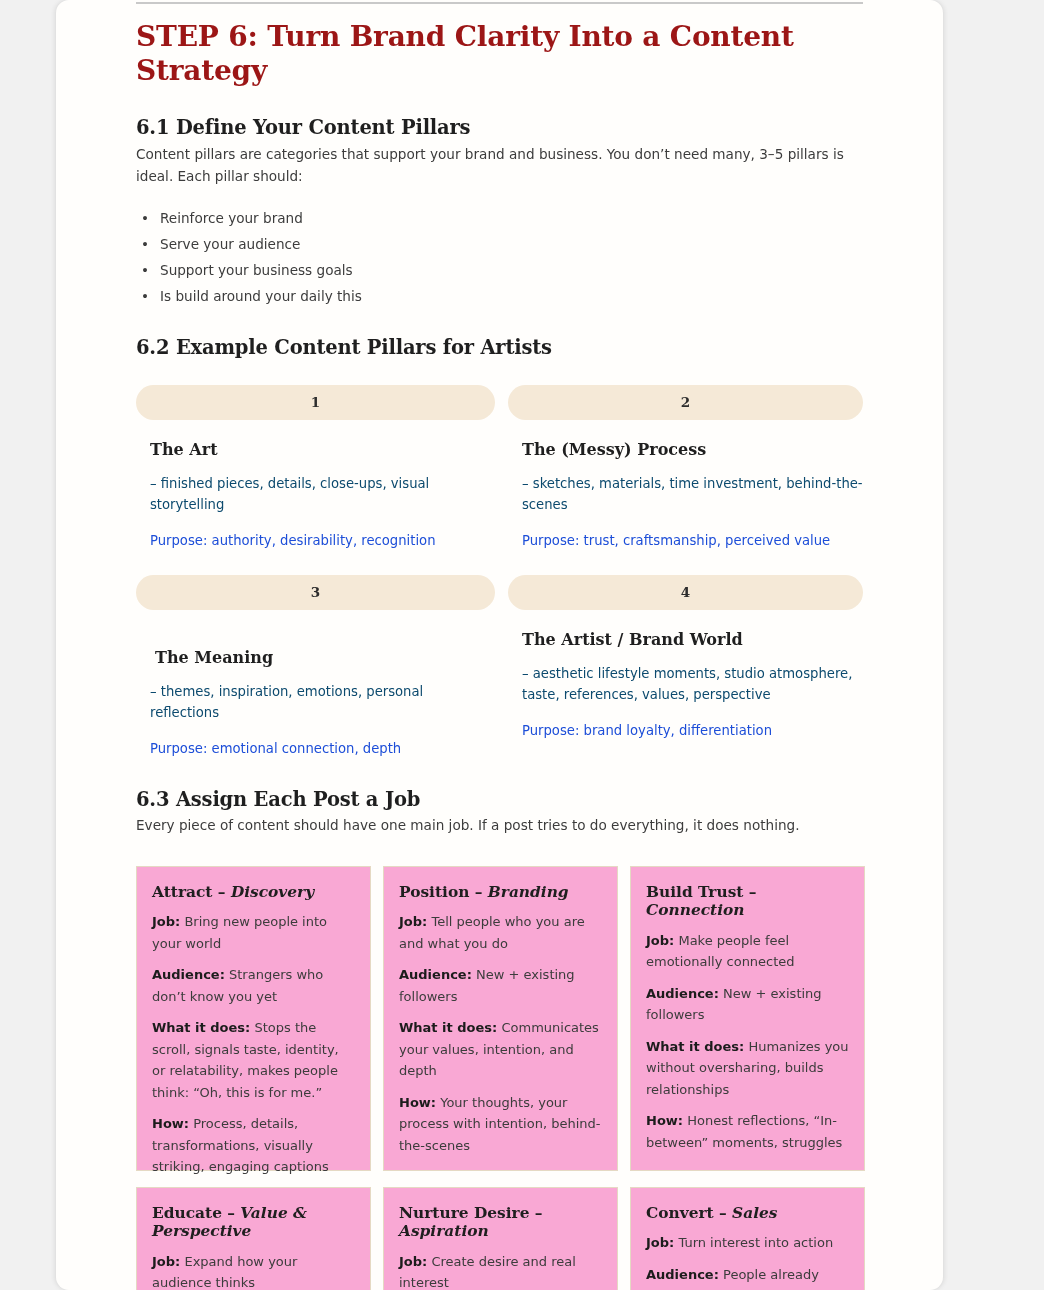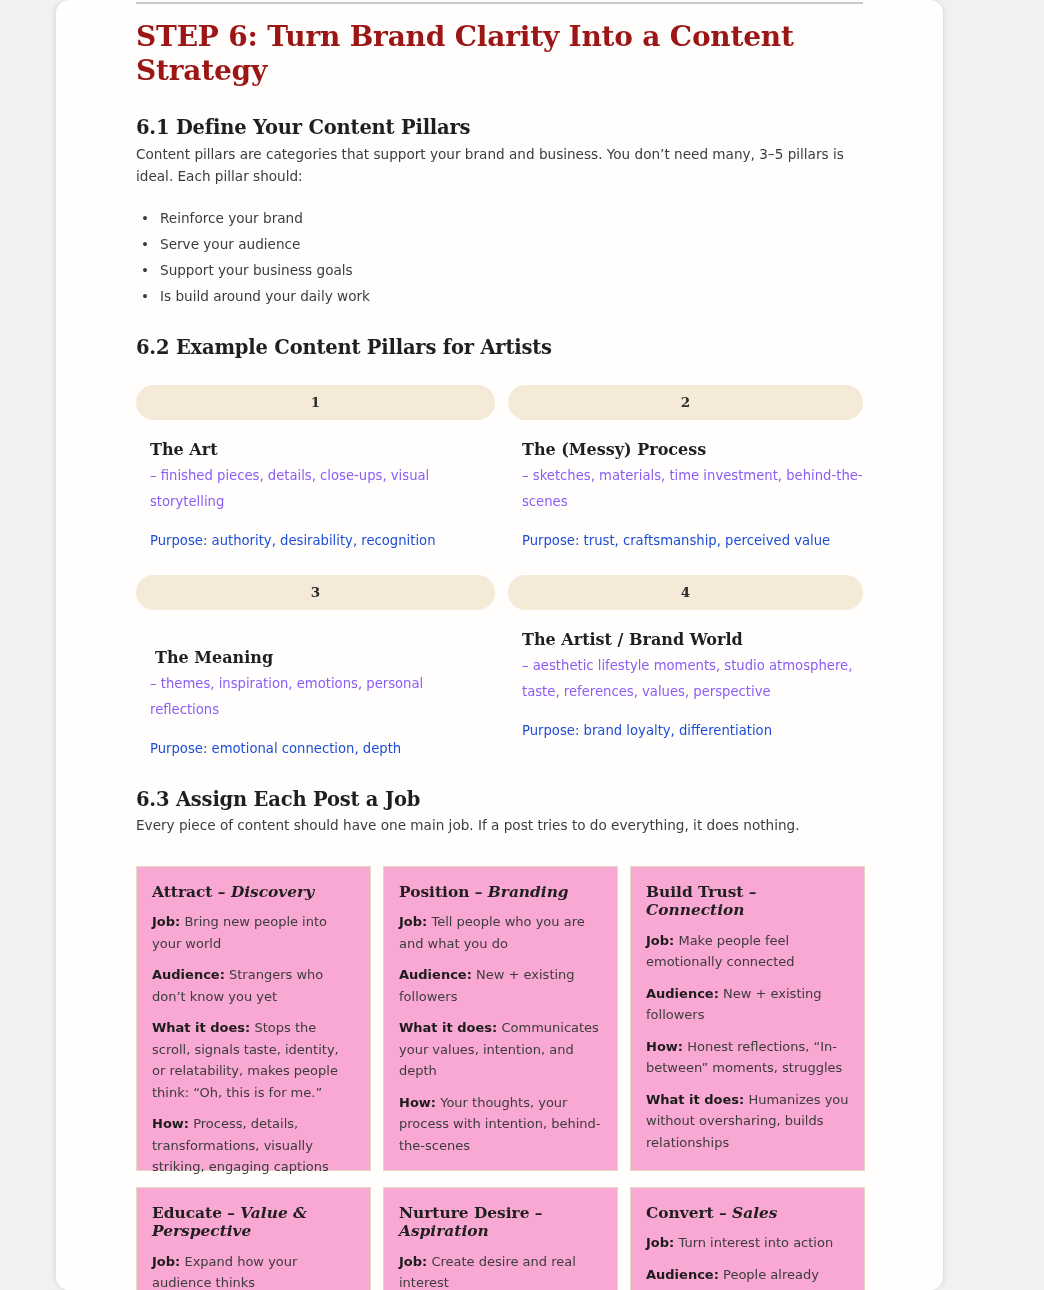--- a/index.html
+++ b/index.html
@@ -121,23 +121,23 @@
     font-weight: bold;
     font-size: 16px;
     color: #1f1f1f;
     margin-top: 20px;
     padding-left: 14px;
   }
   .pillar-title.indented { padding-left: 19px; margin-top: 38px; }
 
   .pillar-desc {
     font-size: 13.2px;
-    line-height: 26px;
-    color: #8b5cf6;
-    margin-top: 4px;
+    line-height: 21px;
+    color: #0c4a6e;
+    margin-top: 14px;
     padding-left: 14px;
   }
 
   .pillar-purpose {
     font-size: 13.2px;
     line-height: 21px;
     color: #1d4ed8;
     margin-top: 15px;
     padding-left: 14px;
   }
@@ -205,21 +205,21 @@
       <li>
         <span class="dot">•</span>
         <span>Serve your audience</span>
       </li>
       <li>
         <span class="dot">•</span>
         <span>Support your business goals</span>
       </li>
       <li>
         <span class="dot">•</span>
-        <span>Is build around your daily work</span>
+        <span>Is build around your daily this</span>
       </li>
     </ul>
 
     <h2 class="sub-heading">6.2 Example Content Pillars for Artists</h2>
 
     <div class="pillar-grid">
       <div class="pillar-cell">
         <div class="pillar-pill">1</div>
         <div class="pillar-title">The Art</div>
         <div class="pillar-desc">– finished pieces, details, close-ups, visual storytelling</div>
@@ -266,22 +266,22 @@
         <div class="job-field"><b>Job:</b> <span>Tell people who you are and what you do</span></div>
         <div class="job-field"><b>Audience:</b> <span>New + existing followers</span></div>
         <div class="job-field"><b>What it does:</b> <span>Communicates your values, intention, and depth</span></div>
         <div class="job-field"><b>How:</b> <span>Your thoughts, your process with intention, behind-the-scenes</span></div>
       </div>
 
       <div class="job-card fixed-h">
         <div class="job-title"><span>Build Trust – </span><span class="ital">Connection</span></div>
         <div class="job-field"><b>Job:</b> <span>Make people feel emotionally connected</span></div>
         <div class="job-field"><b>Audience:</b> <span>New + existing followers</span></div>
+        <div class="job-field"><b>What it does:</b> <span>Humanizes you without oversharing, builds relationships</span></div>
         <div class="job-field"><b>How:</b> <span>Honest reflections, “In-between” moments, struggles</span></div>
-        <div class="job-field"><b>What it does:</b> <span>Humanizes you without oversharing, builds relationships</span></div>
       </div>
 
       <div class="job-card">
         <div class="job-title"><span>Educate – </span><span class="ital">Value &amp; Perspective</span></div>
         <div class="job-field"><b>Job:</b> <span>Expand how your audience thinks</span></div>
 
       </div>
 
       <div class="job-card">
         <div class="job-title"><span>Nurture Desire – </span><span class="ital">Aspiration</span></div>

